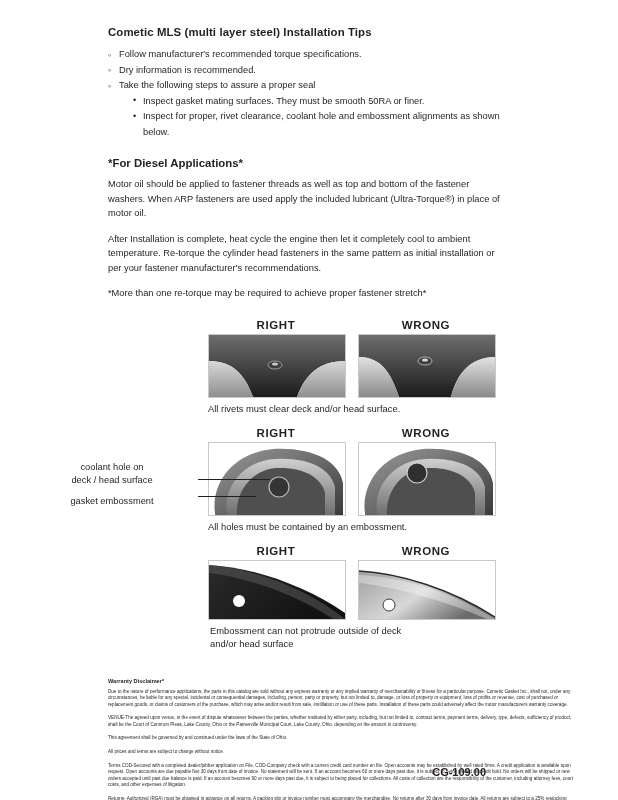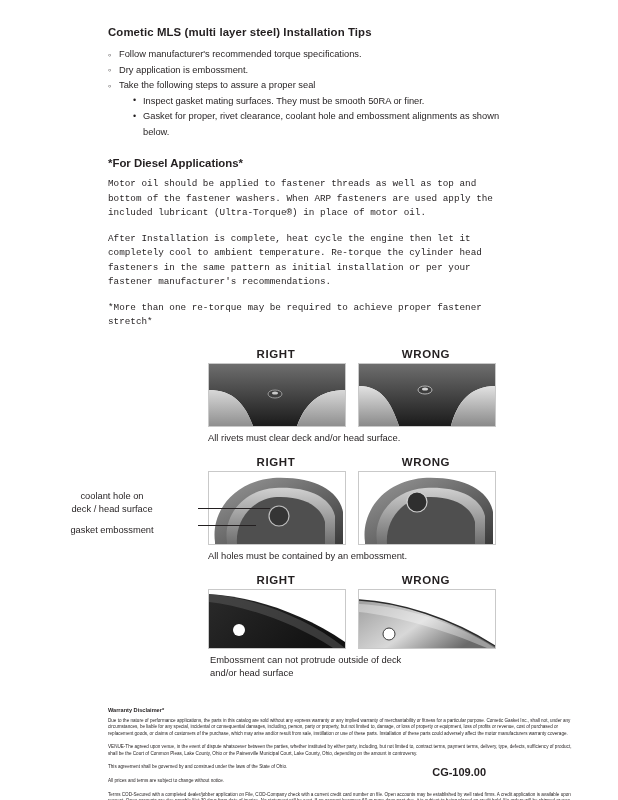--- a/index.html
+++ b/index.html
@@ -67,21 +67,20 @@
   h2.subtitle {
     font-size: 11.4px;
     font-weight: bold;
     margin: 17px 0 8px 70px;
   }
   p.body {
     font-size: 9.3px;
     line-height: 14.5px;
     margin: 0 0 11px 70px;
     max-width: 430px;
-    font-family: Liberation Mono, monospace;
   }
   p.body.last {
     margin-bottom: 0;
   }
 
   
   .fig-block {
     position: relative;
     margin-top: 14px;
   }
@@ -163,26 +162,26 @@
 </style>
 </head>
 <body>
 
 <div class="page">
 
   <h1 class="title">Cometic MLS (multi layer steel) Installation Tips</h1>
 
   <ul class="bullets">
     <li>Follow manufacturer's recommended torque specifications.</li>
-    <li>Dry application is embossment.</li>
+    <li>Dry information is recommended.</li>
     <li>
       <span>Take the following steps to assure a proper seal</span>
       <ul class="subbullets">
         <li>Inspect gasket mating surfaces.  They must be smooth 50RA or finer.</li>
-        <li>Gasket for proper, rivet clearance, coolant hole and embossment alignments as shown below.</li>
+        <li>Inspect for proper, rivet clearance, coolant hole and embossment alignments as shown below.</li>
       </ul>
     </li>
   </ul>
 
   <h2 class="subtitle">*For Diesel Applications*</h2>
   <p class="body">Motor oil should be applied to fastener threads as well as top and bottom of the fastener washers. When ARP fasteners are used apply the included lubricant (Ultra-Torque®) in place of motor oil.</p>
   <p class="body">After Installation is complete, heat cycle the engine then let it completely cool to ambient temperature. Re-torque the cylinder head fasteners in the same pattern as initial installation or per your fastener manufacturer's recommendations.</p>
   <p class="body last">*More than one re-torque may be required to achieve proper fastener stretch*</p>
 
   <div class="fig-block" style="margin-top:18px;">

